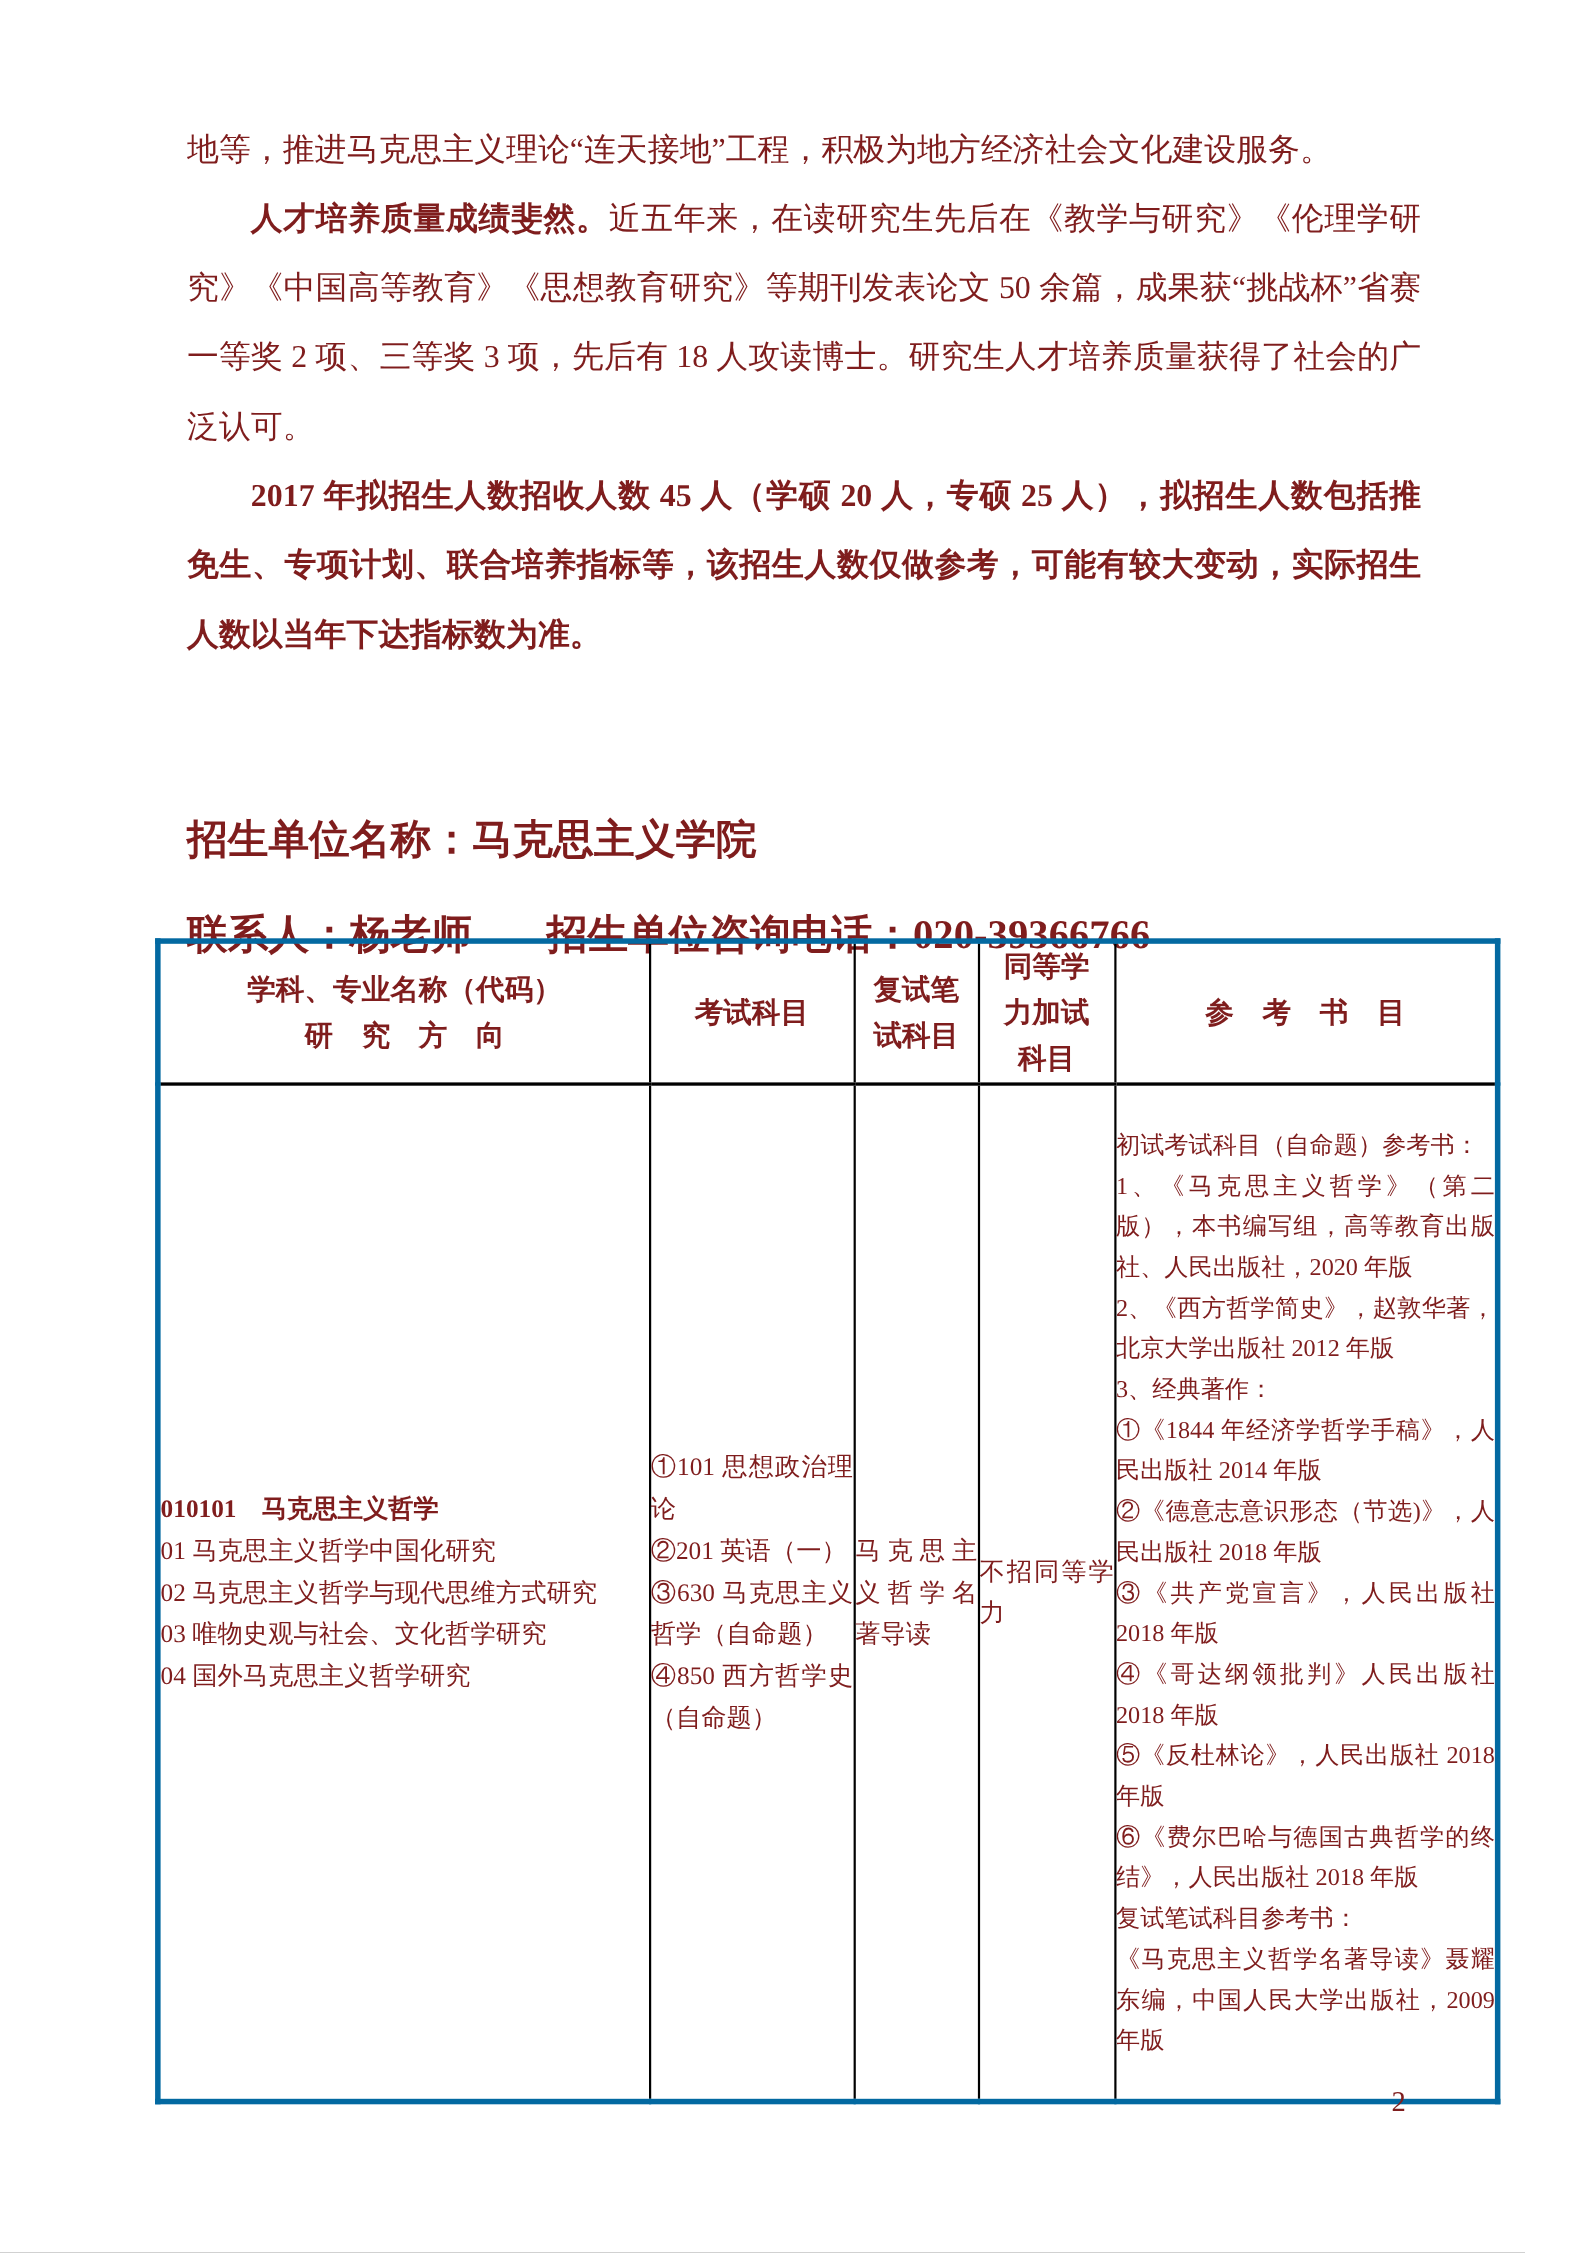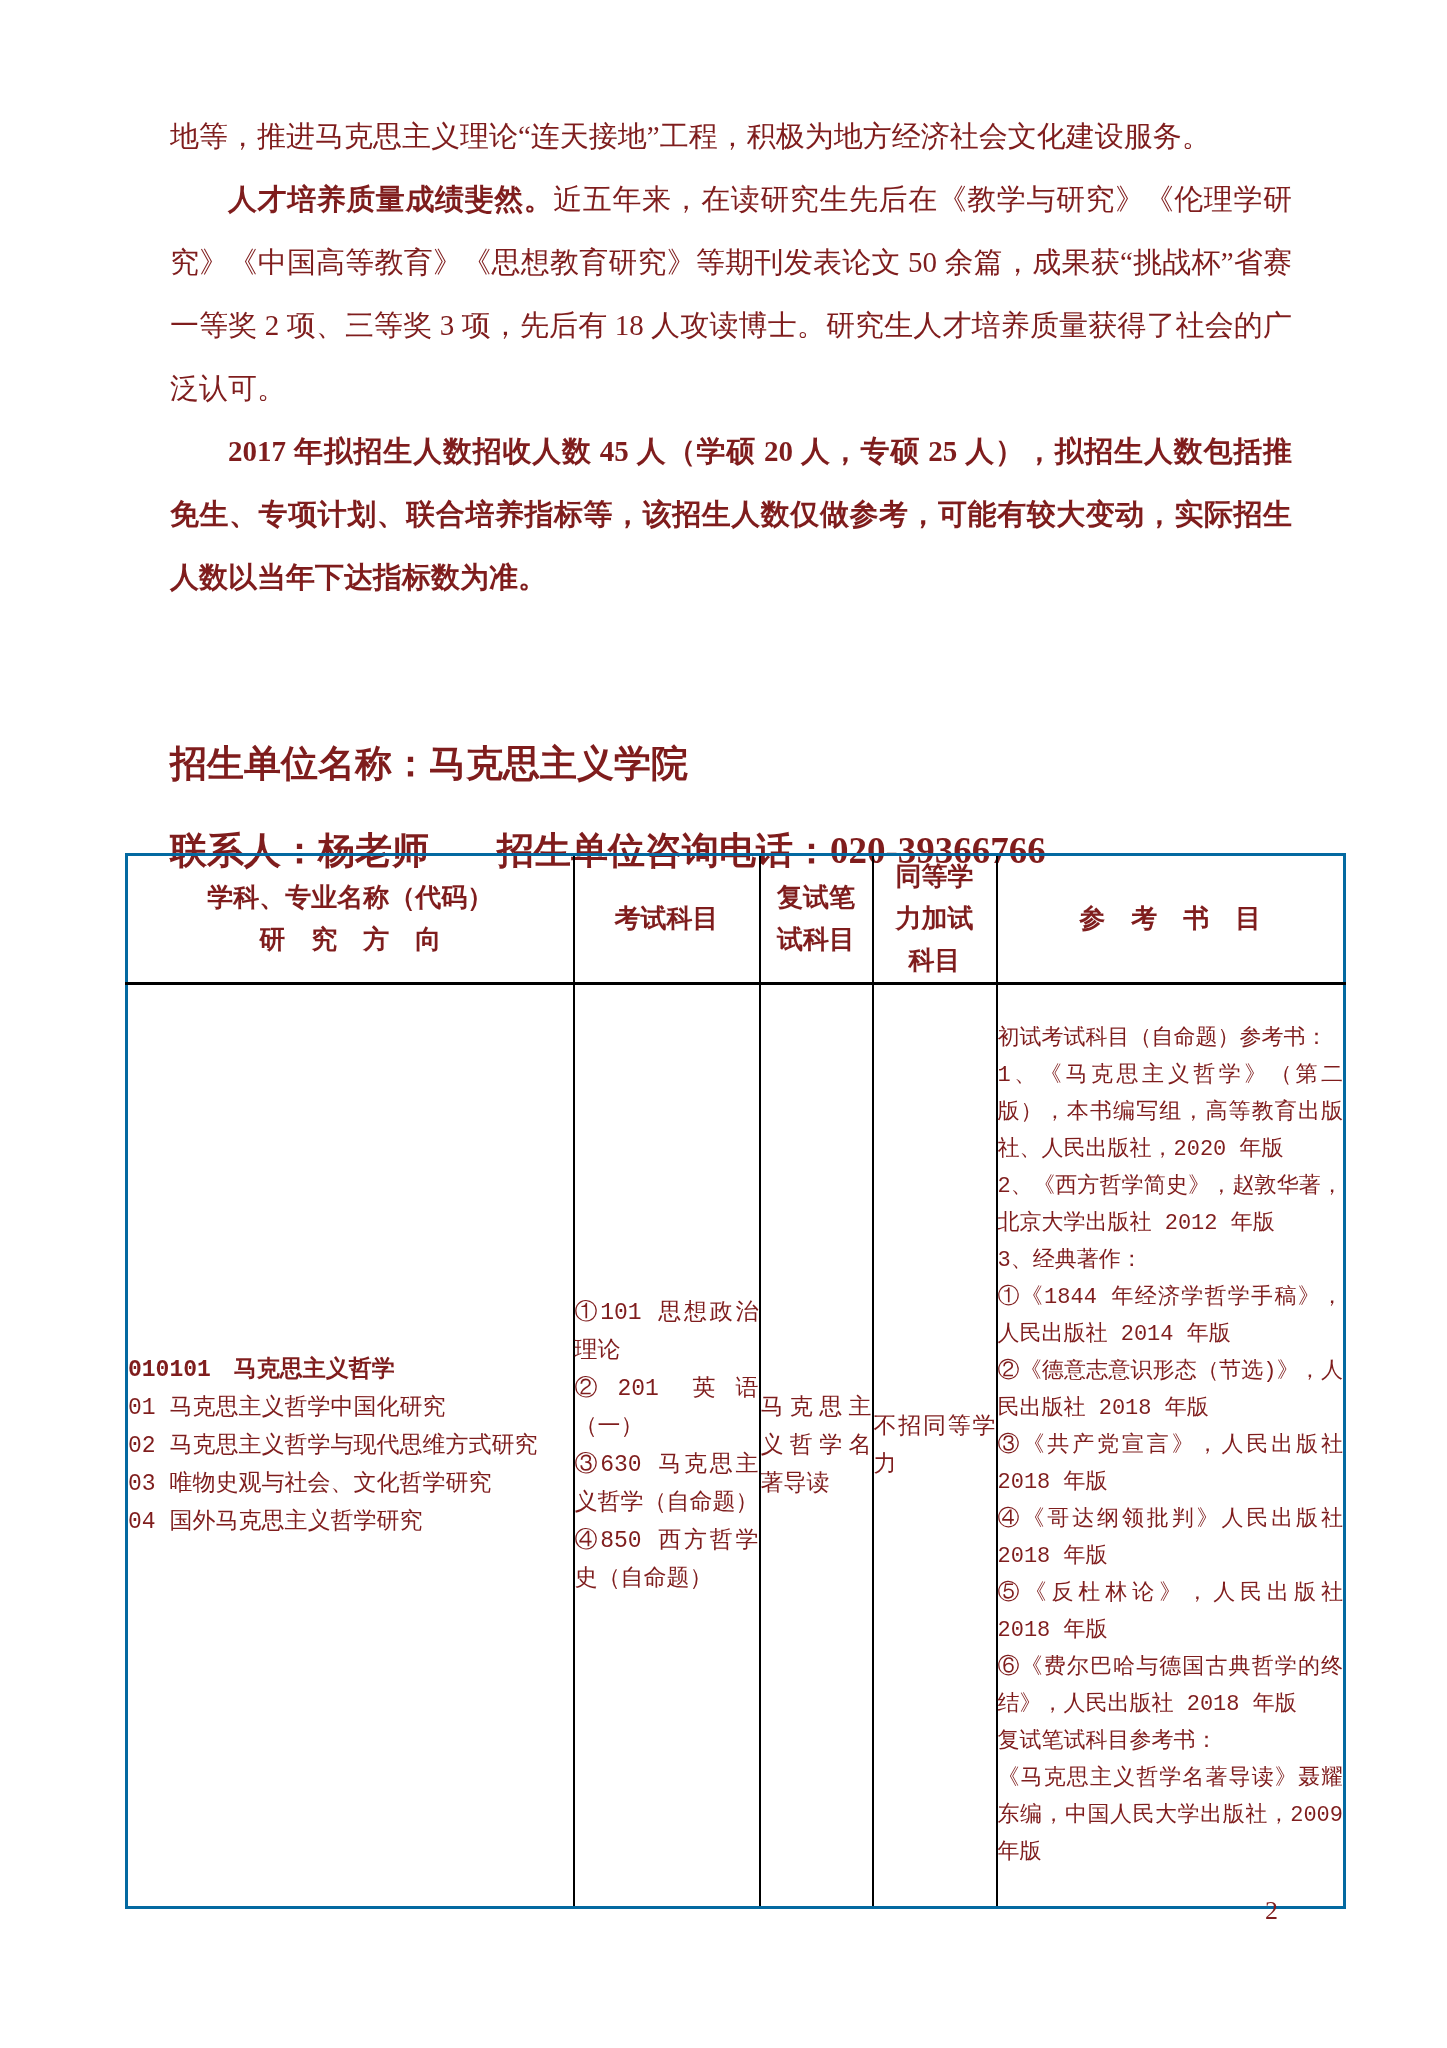--- a/index.html
+++ b/index.html
@@ -31,28 +31,28 @@
   table.info{
     position:absolute;left:125px;top:853px;
     width:1218px;border-collapse:collapse;table-layout:fixed;
     font-size:23px;line-height:38px;
   }
   table.info col.c1{width:447px;}
   table.info col.c2{width:186px;}
   table.info col.c3{width:113px;}
   table.info col.c4{width:124px;}
   table.info col.c5{width:348px;}
-  table.info{border:3px solid #0369a1;}
+  table.info{border:5px solid #0369a1;margin-left:16px;}
   table.info th,table.info td{border:2px solid #000;padding:0;vertical-align:middle;}
   table.info th{
     height:110px;font-size:26px;font-weight:700;
     text-align:center;white-space:pre-line;line-height:42px;
     border-bottom:3px solid #000;
   }
-  table.info td{height:921px;font-family:Liberation Mono, monospace;}
+  table.info td{height:921px;}
   td.subject-cell{padding:0 10px 0 12px;}
   td.subject-cell .code{font-weight:700;}
   td.exam-cell{padding:0 9px;}
   td.exam-cell div{text-align:justify;}
   td.retest-cell{padding:0 10px;text-align:justify;}
   td.equiv-cell{padding:0 11px;text-align:justify;}
   td.refs-cell{
     vertical-align:top;padding:12px 9px 0 9px;
     font-size:22px;line-height:37px;
   }

